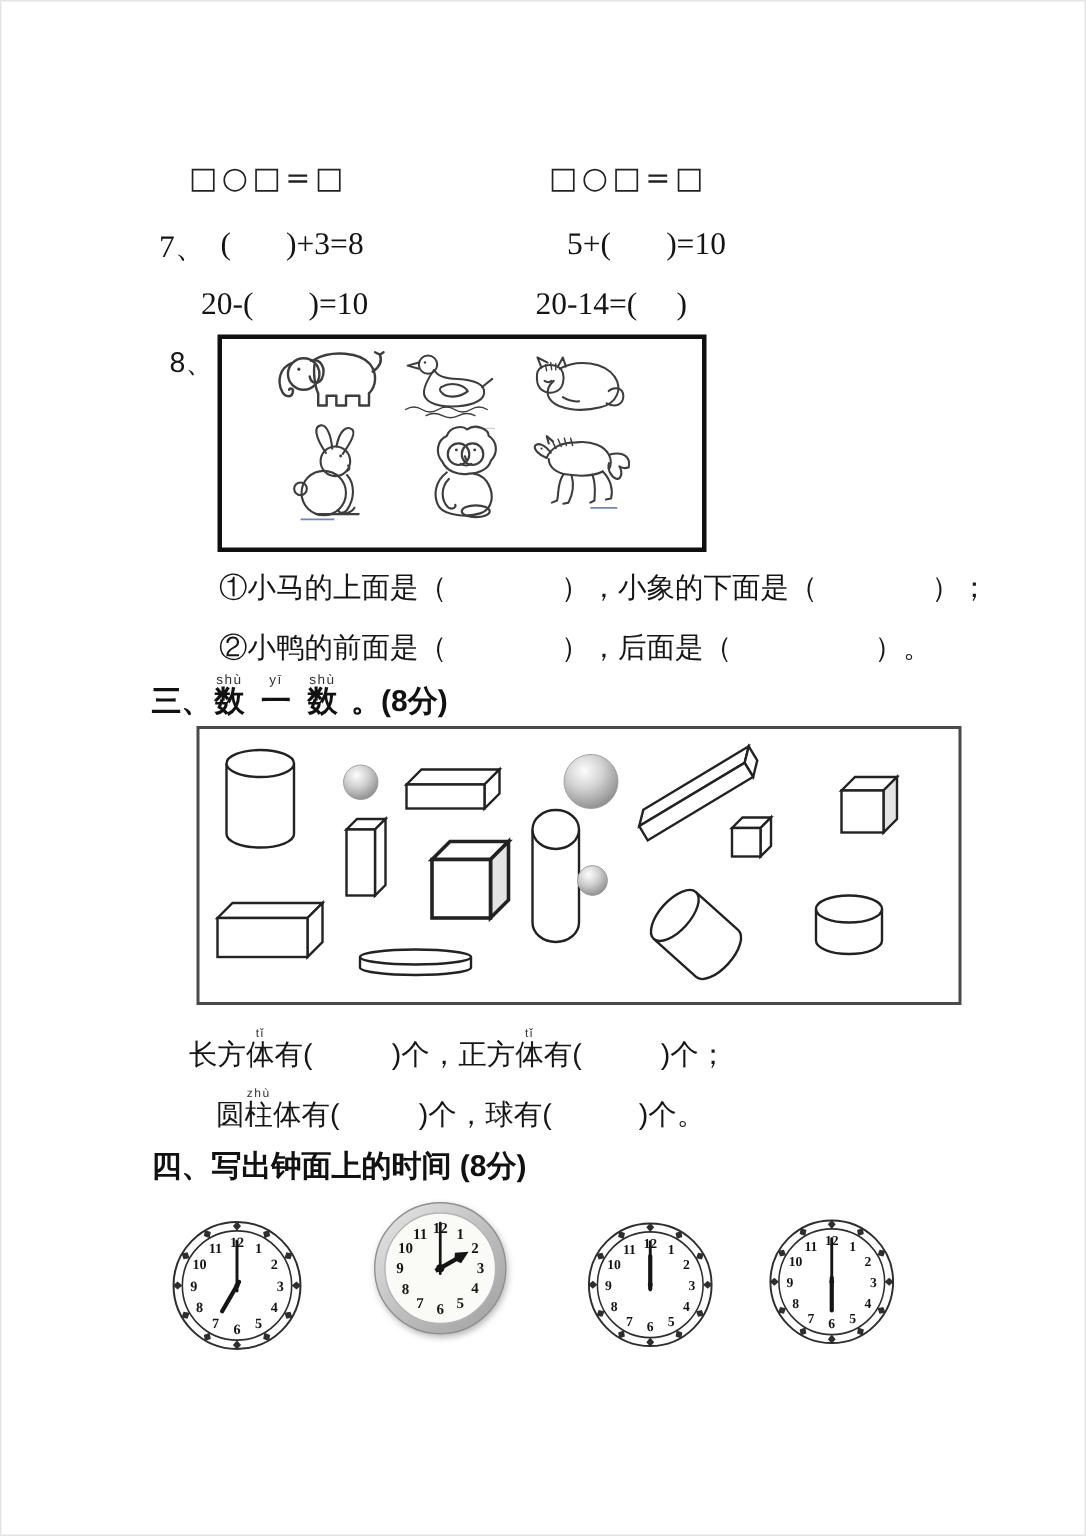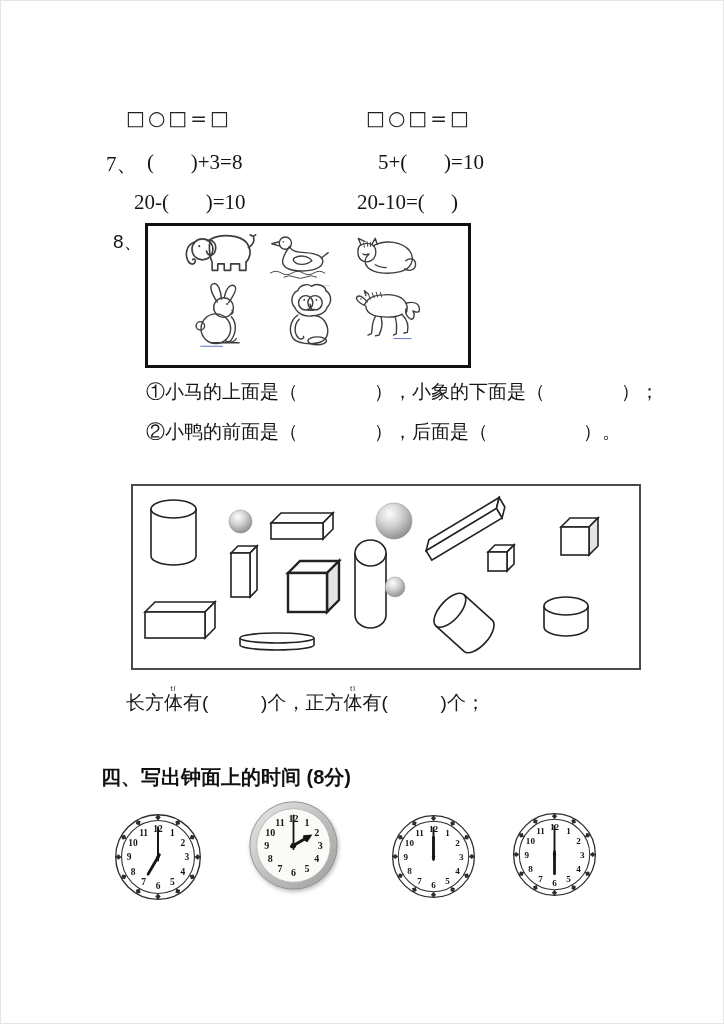--- a/index.html
+++ b/index.html
@@ -46,21 +46,21 @@
     </defs>
   </svg>
 
   <span class="abs sym" style="left:125px;top:105px">□○□=□</span>
   <span class="abs sym" style="left:365px;top:105px">□○□=□</span>
 
   <span class="abs math" style="left:105px;top:149px">7、</span>
   <span class="abs math" style="left:146px;top:149px">(       )+3=8</span>
   <span class="abs math" style="left:377px;top:149px">5+(       )=10</span>
   <span class="abs math" style="left:133px;top:189px">20-(       )=10</span>
-  <span class="abs math" style="left:356px;top:189px">20-10=(     )</span>
+  <span class="abs math" style="left:356px;top:189px">20-14=(     )</span>
 
   <span class="abs cjk" style="left:112px;top:228px">8、</span>
 
   <div class="animal-box">
 
     <svg class="fig" style="left:26px;top:4px" width="94" height="50" viewBox="0 0 100 62">
       <path class="ink" d="M17,15 C7,19 5,30 9,38 C11,43 17,44 18,39 C19,36 15,35 15,37"></path>
       <circle class="ink" cx="27" cy="24" r="13"></circle>
       <circle class="inkf" cx="23" cy="20" r="1.3"></circle>
       <path class="ink" d="M33,13 C41,11 46,19 42,28 C39,33 33,32 32,26"></path>
@@ -126,20 +126,21 @@
       <path class="ink" d="M32,41 C26,50 28,58 26,66 l-5,2 M40,42 C43,52 40,62 37,68 l-5,1"></path>
       <path class="ink" d="M60,41 C64,52 62,60 62,66 l-4,2 M70,38 C78,46 80,56 78,64 l-5,1"></path>
       <path class="ink" d="M76,22 C90,18 97,24 95,34 C90,36 86,33 86,33 C90,40 87,46 83,45 C78,43 74,36 76,30"></path>
       <path class="wm" fill="none" d="M58,73 h26"></path>
     </svg>
   </div>
 
   <span class="abs cjk" style="left:145px;top:378px">①小马的上面是（　　　　），小象的下面是（　　　　）；</span>
   <span class="abs cjk" style="left:145px;top:418px">②小鸭的前面是（　　　　），后面是（　　　　　）。</span>
 
+  <span class="abs hdr" style="left:100px;top:448px">三、<ruby>数<rt>shù</rt></ruby><ruby>一<rt>yī</rt></ruby><ruby>数<rt>shù</rt></ruby>。(8分)</span>
 
   <div class="shapes-box">
     <svg id="shapes-svg" width="506" height="182" viewBox="0 0 506 182">
         <path d="M18,23 L18,70 A22.5,9 0 0 0 63,70 L63,23" fill="#fff" stroke="#222" stroke-width="1.6"></path>
         <ellipse cx="40.5" cy="23" rx="22.5" ry="9" fill="#fff" stroke="#222" stroke-width="1.6"></ellipse>
         <circle cx="107.5" cy="35.5" r="11.5" fill="url(#sphG)" stroke="#9a9a9a" stroke-width="0.6"></circle>
         <polygon points="138,37 148,27 200,27 190,37" fill="#fff" stroke="#222" stroke-width="1.6"></polygon>
         <polygon points="190,37 200,27 200,43 190,53" fill="#fff" stroke="#222" stroke-width="1.6"></polygon>
         <rect x="138" y="37" width="52" height="16" fill="#fff" stroke="#222" stroke-width="1.6"></rect>
         <circle cx="261" cy="35" r="18" fill="url(#sphG)" stroke="#9a9a9a" stroke-width="0.6"></circle>
@@ -171,20 +172,21 @@
         <g transform="rotate(-48 331 137)">
           <path d="M310,118 L310,156 A21,10 0 0 0 352,156 L352,118" fill="#fff" stroke="#222" stroke-width="1.6"></path>
           <ellipse cx="331" cy="118" rx="21" ry="10" fill="#fff" stroke="#222" stroke-width="1.6"></ellipse>
         </g>
         <path d="M411,120 L411,141 A22,9 0 0 0 455,141 L455,120" fill="#fff" stroke="#222" stroke-width="1.6"></path>
         <ellipse cx="433" cy="120" rx="22" ry="9" fill="#fff" stroke="#222" stroke-width="1.6"></ellipse>
       </svg>
   </div>
 
   <span class="abs cjk cnt" style="left:125px;top:683px">长方<ruby>体<rt>tǐ</rt></ruby>有(          )个，正方<ruby>体<rt>tǐ</rt></ruby>有(          )个；</span>
+  <span class="abs cjk cnt" style="left:143px;top:723px">圆<ruby>柱<rt>zhù</rt></ruby>体有(          )个，球有(           )个。</span>
 
   <span class="abs hdr" style="left:100px;top:763px">四、写出钟面上的时间 (8分)</span>
 
   <div class="clock" id="clock-0" style="left:112px;top:811px"><svg viewBox="-50 -50 100 100" width="90" height="90">
         <circle cx="0" cy="0" r="47" fill="#fff" stroke="#2e2e2e" stroke-width="1.5"></circle>
         <circle cx="0" cy="0" r="40.5" fill="#fff" stroke="#2e2e2e" stroke-width="1.2"></circle>
         <polygon points="0,-47.5 3,-44 0,-40.5 -3,-44" fill="#2e2e2e" transform="rotate(0)"></polygon>
         <polygon points="0,-47.5 3,-44 0,-40.5 -3,-44" fill="#2e2e2e" transform="rotate(30)"></polygon>
         <polygon points="0,-47.5 3,-44 0,-40.5 -3,-44" fill="#2e2e2e" transform="rotate(60)"></polygon>
         <polygon points="0,-47.5 3,-44 0,-40.5 -3,-44" fill="#2e2e2e" transform="rotate(90)"></polygon>

